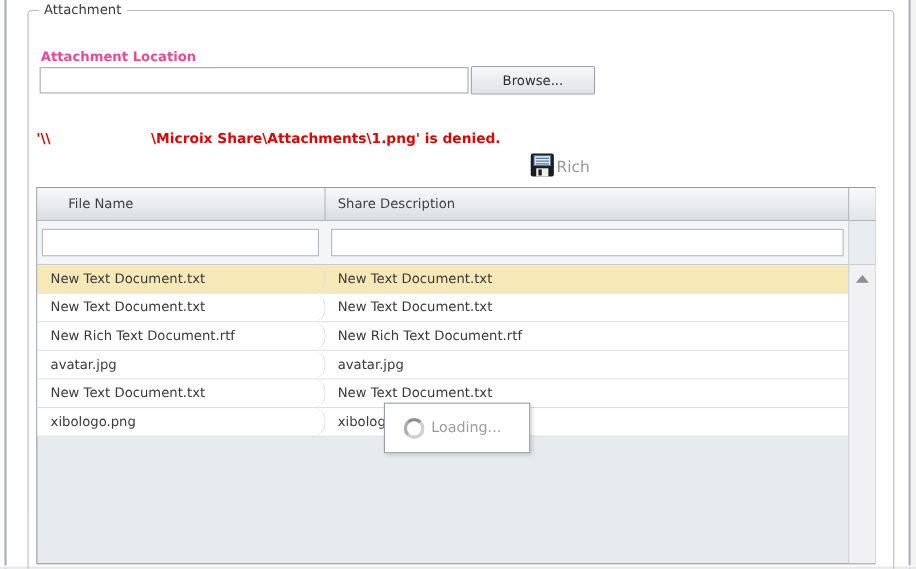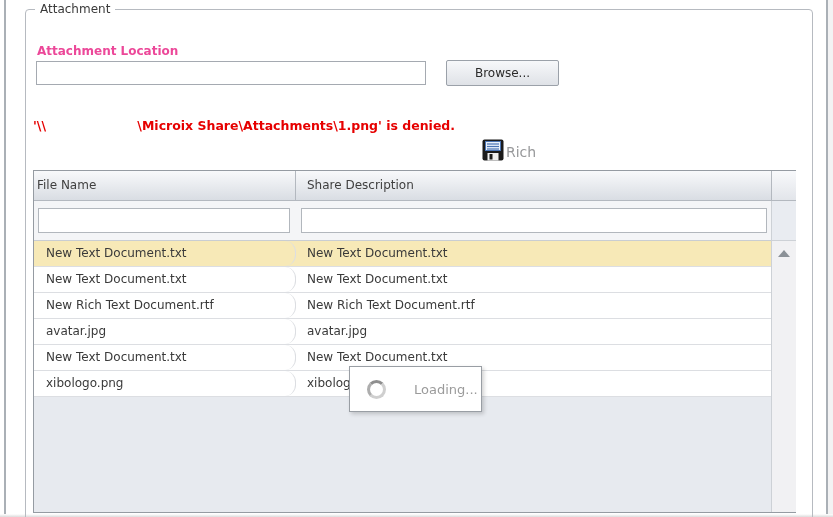--- a/index.html
+++ b/index.html
@@ -15,41 +15,41 @@
 
   
   fieldset.groupbox{position:absolute;left:25px;top:2px;width:786px;height:560px;margin:0;padding:0;
     border:1px solid #b6bac0;border-radius:4px;background:transparent;}
   fieldset.groupbox legend{margin-left:9px;padding:0 5px;font-size:12px;color:#3a3a3a;}
 
   
   .loc-label{position:absolute;left:37px;top:44px;font-size:12px;font-weight:bold;color:#ec4899;}
   .loc-input{position:absolute;left:36px;top:61px;width:390px;height:24px;border:1px solid #a5aab1;
     background:#ffffff;font-size:12px;padding:0 4px;box-sizing:border-box;outline:none;}
-  .browse-btn{position:absolute;left:446px;top:60px;width:113px;height:26px;
+  .browse-btn{position:absolute;left:428px;top:60px;width:113px;height:26px;
     background:linear-gradient(#f7f8fa,#dfe2e7);border:1px solid #9ba1a9;border-radius:2px;
     font-size:12px;color:#2b2b2b;font-family:inherit;cursor:pointer;}
 
   
   .error-msg{position:absolute;left:33px;top:88px;color:#e60000;font-weight:bold;font-size:12.5px;
     line-height:15px;white-space:pre;}
 
   
   .save-btn{position:absolute;left:481px;top:138px;display:flex;align-items:center;gap:1px;
     background:none;border:none;padding:0;cursor:pointer;font-family:inherit;}
   .save-btn .save-text{font-size:14px;color:#97989a;}
 
   
   .grid{position:absolute;left:33px;top:170px;width:761px;height:341px;border:1px solid #959ba2;
     background:#e7eaef;box-sizing:content-box;}
   .hdr{position:absolute;left:0;top:0;width:737px;height:29px;
     background:linear-gradient(#f8f9fb,#d9dde3);border-bottom:1px solid #b3b8bf;}
   .hdr-cell{position:absolute;top:0;height:29px;line-height:29px;font-size:12px;color:#3f3f3f;
     box-sizing:border-box;}
-  .hdr-c1{left:0;width:262px;padding-left:3px;border-right:1px solid #b3b8bf;}
+  .hdr-c1{left:0;width:262px;padding-left:28px;border-right:1px solid #b3b8bf;}
   .hdr-c2{left:263px;width:474px;padding-left:10px;}
   .hdr-scroll{position:absolute;left:737px;top:0;width:24px;height:29px;
     background:linear-gradient(#f8f9fb,#e2e5ea);border-left:1px solid #b3b8bf;border-bottom:1px solid #b3b8bf;}
 
   .filter-row{position:absolute;left:0;top:30px;width:737px;height:39px;background:#f4f5f7;
     border-bottom:1px solid #c9cdd2;}
   .filter-input{position:absolute;top:7px;height:25px;border:1px solid #b2b7bd;background:#fff;
     font-size:12px;padding:0 4px;box-sizing:border-box;outline:none;}
   .filter-name{left:4px;width:252px;}
   .filter-desc{left:267px;width:466px;}
@@ -69,21 +69,21 @@
   .scroll-up{position:absolute;left:6px;top:9px;width:0;height:0;
     border-left:6px solid transparent;border-right:6px solid transparent;
     border-bottom:7px solid #8b9197;cursor:pointer;}
 
   
   .loading-box{position:absolute;left:349px;top:366px;width:131px;height:44px;background:#ffffff;
     border:1px solid #999ea4;box-shadow:2px 2px 4px rgba(0,0,0,0.18);display:flex;align-items:center;
     z-index:10;}
   .spinner{width:13px;height:13px;margin-left:17px;border-radius:50%;
     border:3px solid #cfcfcf;border-top-color:#8f8f8f;border-left-color:#adadad;}
-  .loading-text{margin-left:28px;font-size:13px;color:#9b9b9b;text-align:right;}
+  .loading-text{margin-left:6px;font-size:13px;color:#9b9b9b;text-align:right;}
 </style>
 </head>
 <body>
 
 <div class="page">
 
   <div class="win-edge left"></div>
   <div class="win-edge right"></div>
   <div class="right-strip"></div>
   <div class="bottom-shadow"></div>

